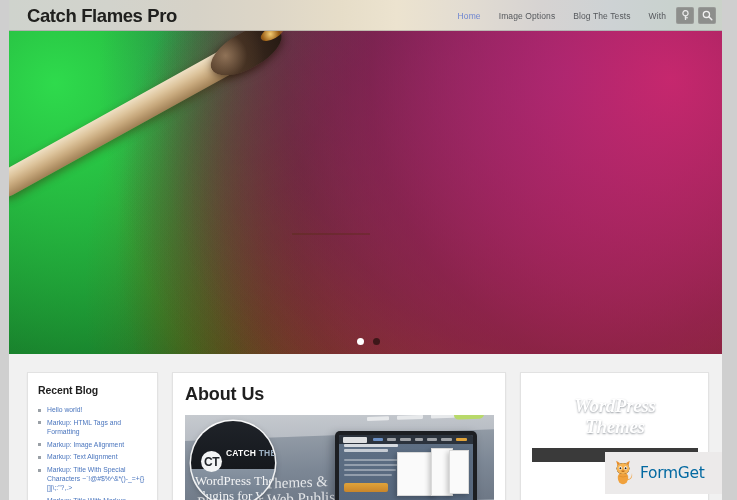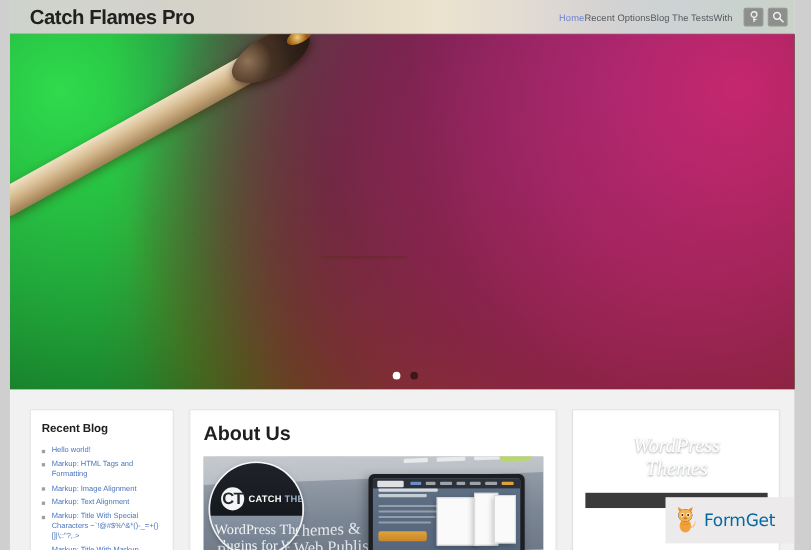--- a/index.html
+++ b/index.html
@@ -74,20 +74,21 @@
     color: #20201e;
     white-space: nowrap;
   }
 
   #main-nav {
     position: absolute;
     right: 62px;
     top: 11px;
     display: flex;
     align-items: center;
+    gap: 18px;
     white-space: nowrap;
   }
   .nav-item {
     font-size: 8.5px;
     color: #55585c;
     letter-spacing: .1px;
     cursor: pointer;
     line-height: 10px;
   }
   .nav-item.current {
@@ -435,29 +436,29 @@
     background: linear-gradient(180deg,#1f2329 0%,#15181d 100%);
   }
   #mag-bottom {
     position: absolute;
     left: 0; right: 0; top: 48px; bottom: 0;
     background: linear-gradient(180deg,#8793a1 0%,#6d7a8a 100%);
   }
   #mag-ct-circle {
     position: absolute;
     left: 10px;
-    top: 22px;
+    top: 30px;
     width: 21px;
     height: 21px;
     border-radius: 50%;
     background: #f3f4f5;
     display: flex;
     align-items: center;
     justify-content: center;
-    font-size: 15px;
+    font-size: 12px;
     font-weight: bold;
     color: #23262b;
     letter-spacing: -0.5px;
   }
   #mag-ct-text {
     position: absolute;
     left: 35px;
     top: 27px;
     font-size: 8.5px;
     font-weight: bold;
@@ -485,21 +486,21 @@
     background: linear-gradient(180deg,#7d90a8 0%,#6f root 0%,#6e8099 55%,#66788f 100%);
     overflow: hidden;
   }
   #buy-banner-text {
     position: absolute;
     left: 0; right: 0;
     top: 11px;
     text-align: center;
     font-family: "Liberation Serif", serif;
     font-style: italic;
-    font-weight: normal;
+    font-weight: bold;
     font-size: 19px;
     line-height: 21px;
     color: #ffffff;
     text-shadow: 0 1px 2px rgba(20,30,45,.45);
     letter-spacing: -0.3px;
   }
   #buy-banner-footer {
     position: absolute;
     left: 0; right: 0; bottom: 0;
     height: 14px;
@@ -533,21 +534,21 @@
 <body>
 
 <div id="page-frame">
   <div id="site-shell">
 
     <div id="site-header">
       <div id="site-title">Catch Flames Pro</div>
 
       <div id="main-nav">
         <span class="nav-item current">Home</span>
-        <span class="nav-item">Recent Options</span>
+        <span class="nav-item">Image Options</span>
         <span class="nav-item">Blog The Tests</span>
         <span class="nav-item">With</span>
       </div>
 
       <div class="hdr-btn" id="btn-key">
         <svg width="9" height="11" viewBox="0 0 9 11">
           <circle cx="4.5" cy="3.2" r="2.6" fill="none" stroke="#e9e9e9" stroke-width="1.3"></circle>
           <rect x="3.85" y="5.4" width="1.3" height="4.6" fill="#e9e9e9"></rect>
           <rect x="3.85" y="7.2" width="3" height="1.1" fill="#e9e9e9"></rect>
         </svg>

